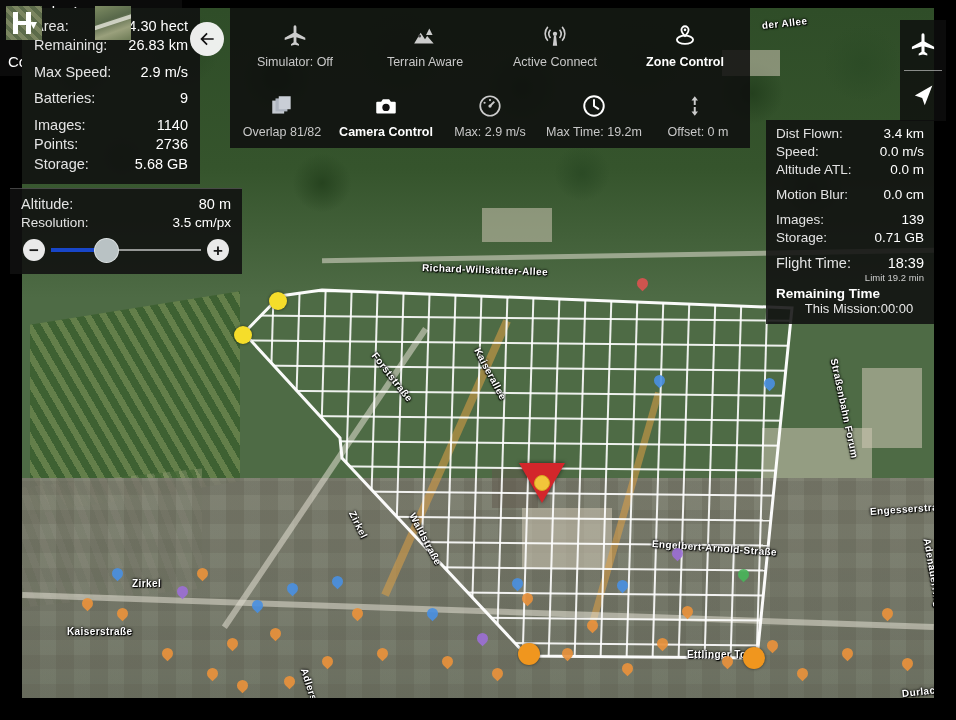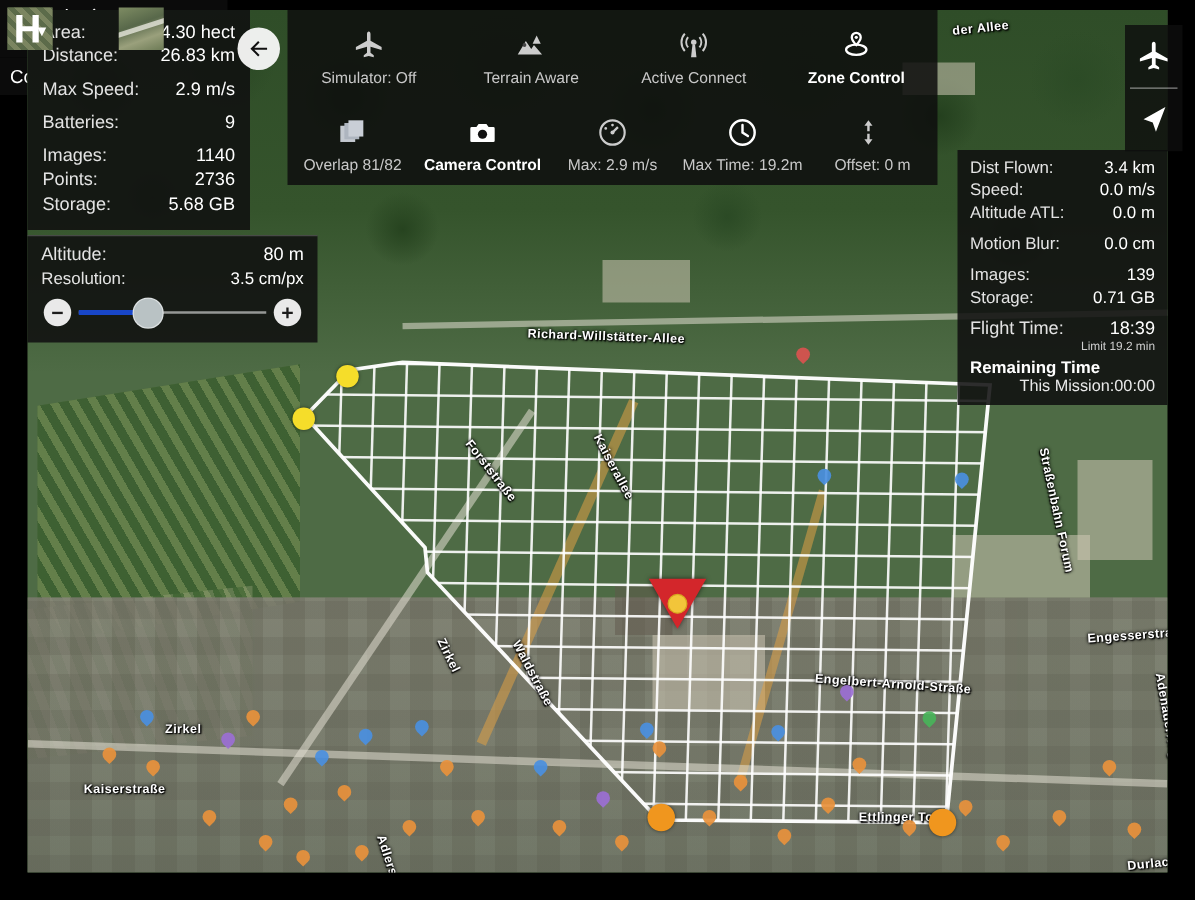--- a/index.html
+++ b/index.html
@@ -122,21 +122,21 @@
     left:22px; top:8px; width:178px; padding:9px 12px 10px 12px;
     background:rgba(16,16,16,.88);
   }
   .srow { display:flex; justify-content:space-between; align-items:baseline; line-height:1.34; }
   .sk { font-size:14.5px; color:#e3e3e3; }
   .sv { font-size:14.5px; color:#fff; }
   .sgap { height:7px; }
 
   
   #altpanel {
-    left:22px; top:188px; width:232px; padding:6px 11px 9px 11px;
+    left:10px; top:188px; width:232px; padding:6px 11px 9px 11px;
     background:rgba(16,16,16,.88);
     border-top:1px solid rgba(255,255,255,.22);
   }
   #altpanel .srow { line-height:1.3; }
   .slider { position:relative; height:30px; margin-top:4px; }
   .strack {
     position:absolute; left:30px; right:30px; top:14px; height:2px;
     background:rgba(255,255,255,.55);
   }
   .sfill { position:absolute; left:30px; width:52px; top:13px; height:4px; background:#1846c8; }
@@ -205,21 +205,21 @@
   .sb-ind { display:flex; align-items:center; gap:2px; margin-left:22px; font-size:13.5px; }
 
   
   #righttel {
     left:766px; top:120px; width:168px; padding:5px 10px 8px 10px;
     background:rgba(16,16,16,.88);
   }
   #righttel .sk, #righttel .sv { font-size:13.5px; }
   .limit { text-align:right; font-size:9.5px; color:#cfcfcf; margin-top:-2px; }
   .remain { font-size:13.5px; color:#fff; margin-top:3px;font-weight:bold; }
-  .mission { display:flex; justify-content:flex-end; font-size:13px; padding-left:18px; }
+  .mission { display:flex; justify-content:center; font-size:13px; padding-left:18px; }
 
   
   #triconbar { left:900px; top:20px; width:46px; }
   .tri-ic { height:50px; display:flex; align-items:center; justify-content:center; }
   .tri-div { height:1px; background:rgba(255,255,255,.5); margin:0 4px; }
 
   
   #backbtn {
     left:190px; top:22px; width:34px; height:34px; border-radius:50%;
     background:rgba(248,248,248,.95);
@@ -375,21 +375,21 @@
       </div>
   </div>
 
   <div class="panel" id="leftstats">
     <div id="ms1">
         <div class="srow">
           <span class="sk">Area:</span>
           <span class="sv">24.30 hect</span>
         </div>
         <div class="srow">
-          <span class="sk">Distance:</span>
+          <span class="sk">Remaining:</span>
           <span class="sv">26.83 km</span>
         </div>
       </div>
     <div class="sgap"></div>
     <div id="ms2">
         <div class="srow">
           <span class="sk">Max Speed:</span>
           <span class="sv">2.9 m/s</span>
         </div>
       </div>

